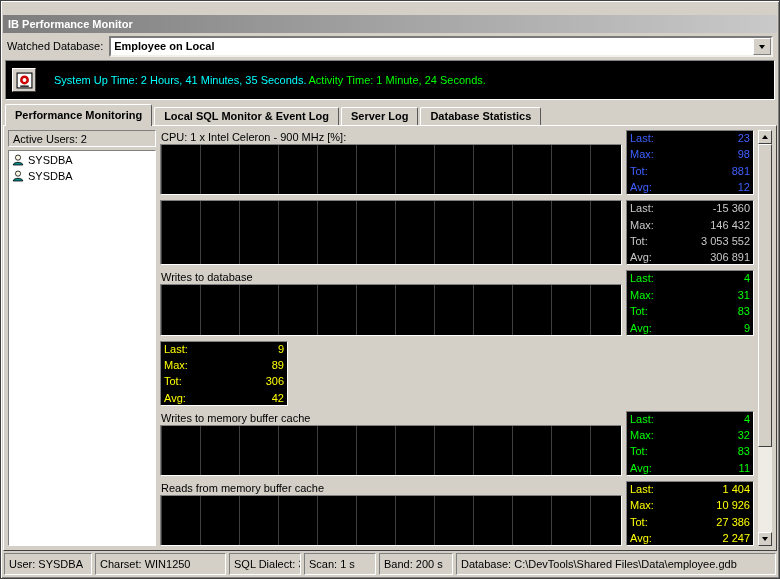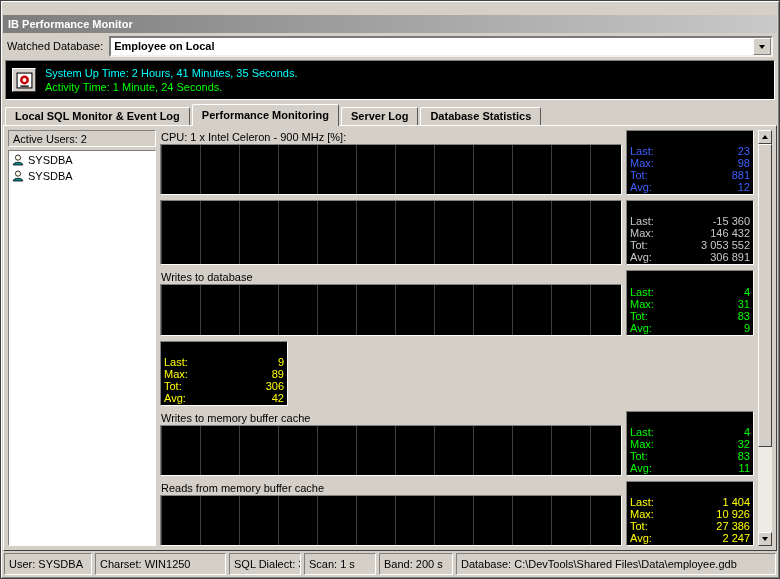--- a/index.html
+++ b/index.html
@@ -35,21 +35,21 @@
   .info-panel {
     flex:0 0 38px; margin:1px 2px 3px; background:#000;
     border:1px solid; border-color:#808080 #fff #fff #808080;
     display:flex; align-items:center; gap:9px; padding:0 6px;
   }
   .app-icon {
     width:24px; height:24px; background:#D4D0C8;
     border:1px solid; border-color:#fff #404040 #404040 #fff;
     display:flex; align-items:center; justify-content:center; box-sizing:border-box;
   }
-  .info-lines { display:flex; flex-direction:column; gap:2px; }
+  .info-lines { display:flex; flex-direction:row; gap:2px;margin-left:9px; }
   .tabs { flex:0 0 22px; display:flex; align-items:flex-end; padding:0 2px; position:relative; z-index:2; }
   .tab {
     background:#D4D0C8; font-weight:bold; box-sizing:border-box;
     border:1px solid; border-color:#fff #5a5a5a #5a5a5a #fff;
     border-bottom:none; border-radius:2px 2px 0 0;
     padding:2px 9px 0; height:18px; margin-right:2px; white-space:nowrap;
     position:relative; cursor:default;
   }
   .tab.active { height:22px; padding-top:4px; margin-bottom:-1px; z-index:3; }
   .tabpage {
@@ -76,21 +76,21 @@
   .chart-plot {
     flex:1; position:relative;
     background-color:#000;
     background-image:repeating-linear-gradient(90deg,#3e3e3e 0 1px,transparent 1px 39px);
     border:1px solid; border-color:#808080 #fff #fff #808080;
   }
   .chart-plot svg { position:absolute; left:0; top:0; width:100%; height:100%; display:block; }
   .stats-box {
     flex:0 0 128px; box-sizing:border-box; background:#000;
     border:1px solid; border-color:#808080 #fff #fff #808080;
-    padding:1px 3px; display:flex; flex-direction:column; justify-content:flex-end;
+    padding:1px 3px; display:flex; flex-direction:column; justify-content:space-between;
   }
   .stat-row { display:flex; justify-content:space-between; }
   .vscroll { flex:0 0 14px; display:flex; flex-direction:column; }
   .sb-btn {
     flex:0 0 14px; background:#D4D0C8; box-sizing:border-box;
     border:1px solid; border-color:#fff #404040 #404040 #fff;
     display:flex; align-items:center; justify-content:center;
   }
   .tri-up { width:0; height:0; border:3.5px solid transparent; border-bottom:4px solid #000; margin-top:-3px; }
   .tri-down { width:0; height:0; border:3.5px solid transparent; border-top:4px solid #000; margin-bottom:-3px; }
@@ -135,22 +135,22 @@
         <rect x="4" y="12.6" width="8" height="1.6" fill="#303030"></rect>
       </svg>
     </div>
     <div class="info-lines">
       <div style="color: rgb(0, 255, 255);">System Up Time: 2 Hours, 41 Minutes, 35 Seconds.</div>
       <div style="color: rgb(0, 255, 0);">Activity Time: 1 Minute, 24 Seconds.</div>
     </div>
   </div>
 
   <div class="tabs">
+    <div class="tab active">Performance Monitoring</div>
     <div class="tab">Local SQL Monitor &amp; Event Log</div>
-    <div class="tab active">Performance Monitoring</div>
     <div class="tab">Server Log</div>
     <div class="tab">Database Statistics</div>
   </div>
 
   <div class="tabpage">
 
     <div class="left-panel">
       <div class="users-header">Active Users: 2</div>
       <div class="users-list" id="users-list">
           <div class="user-item">

